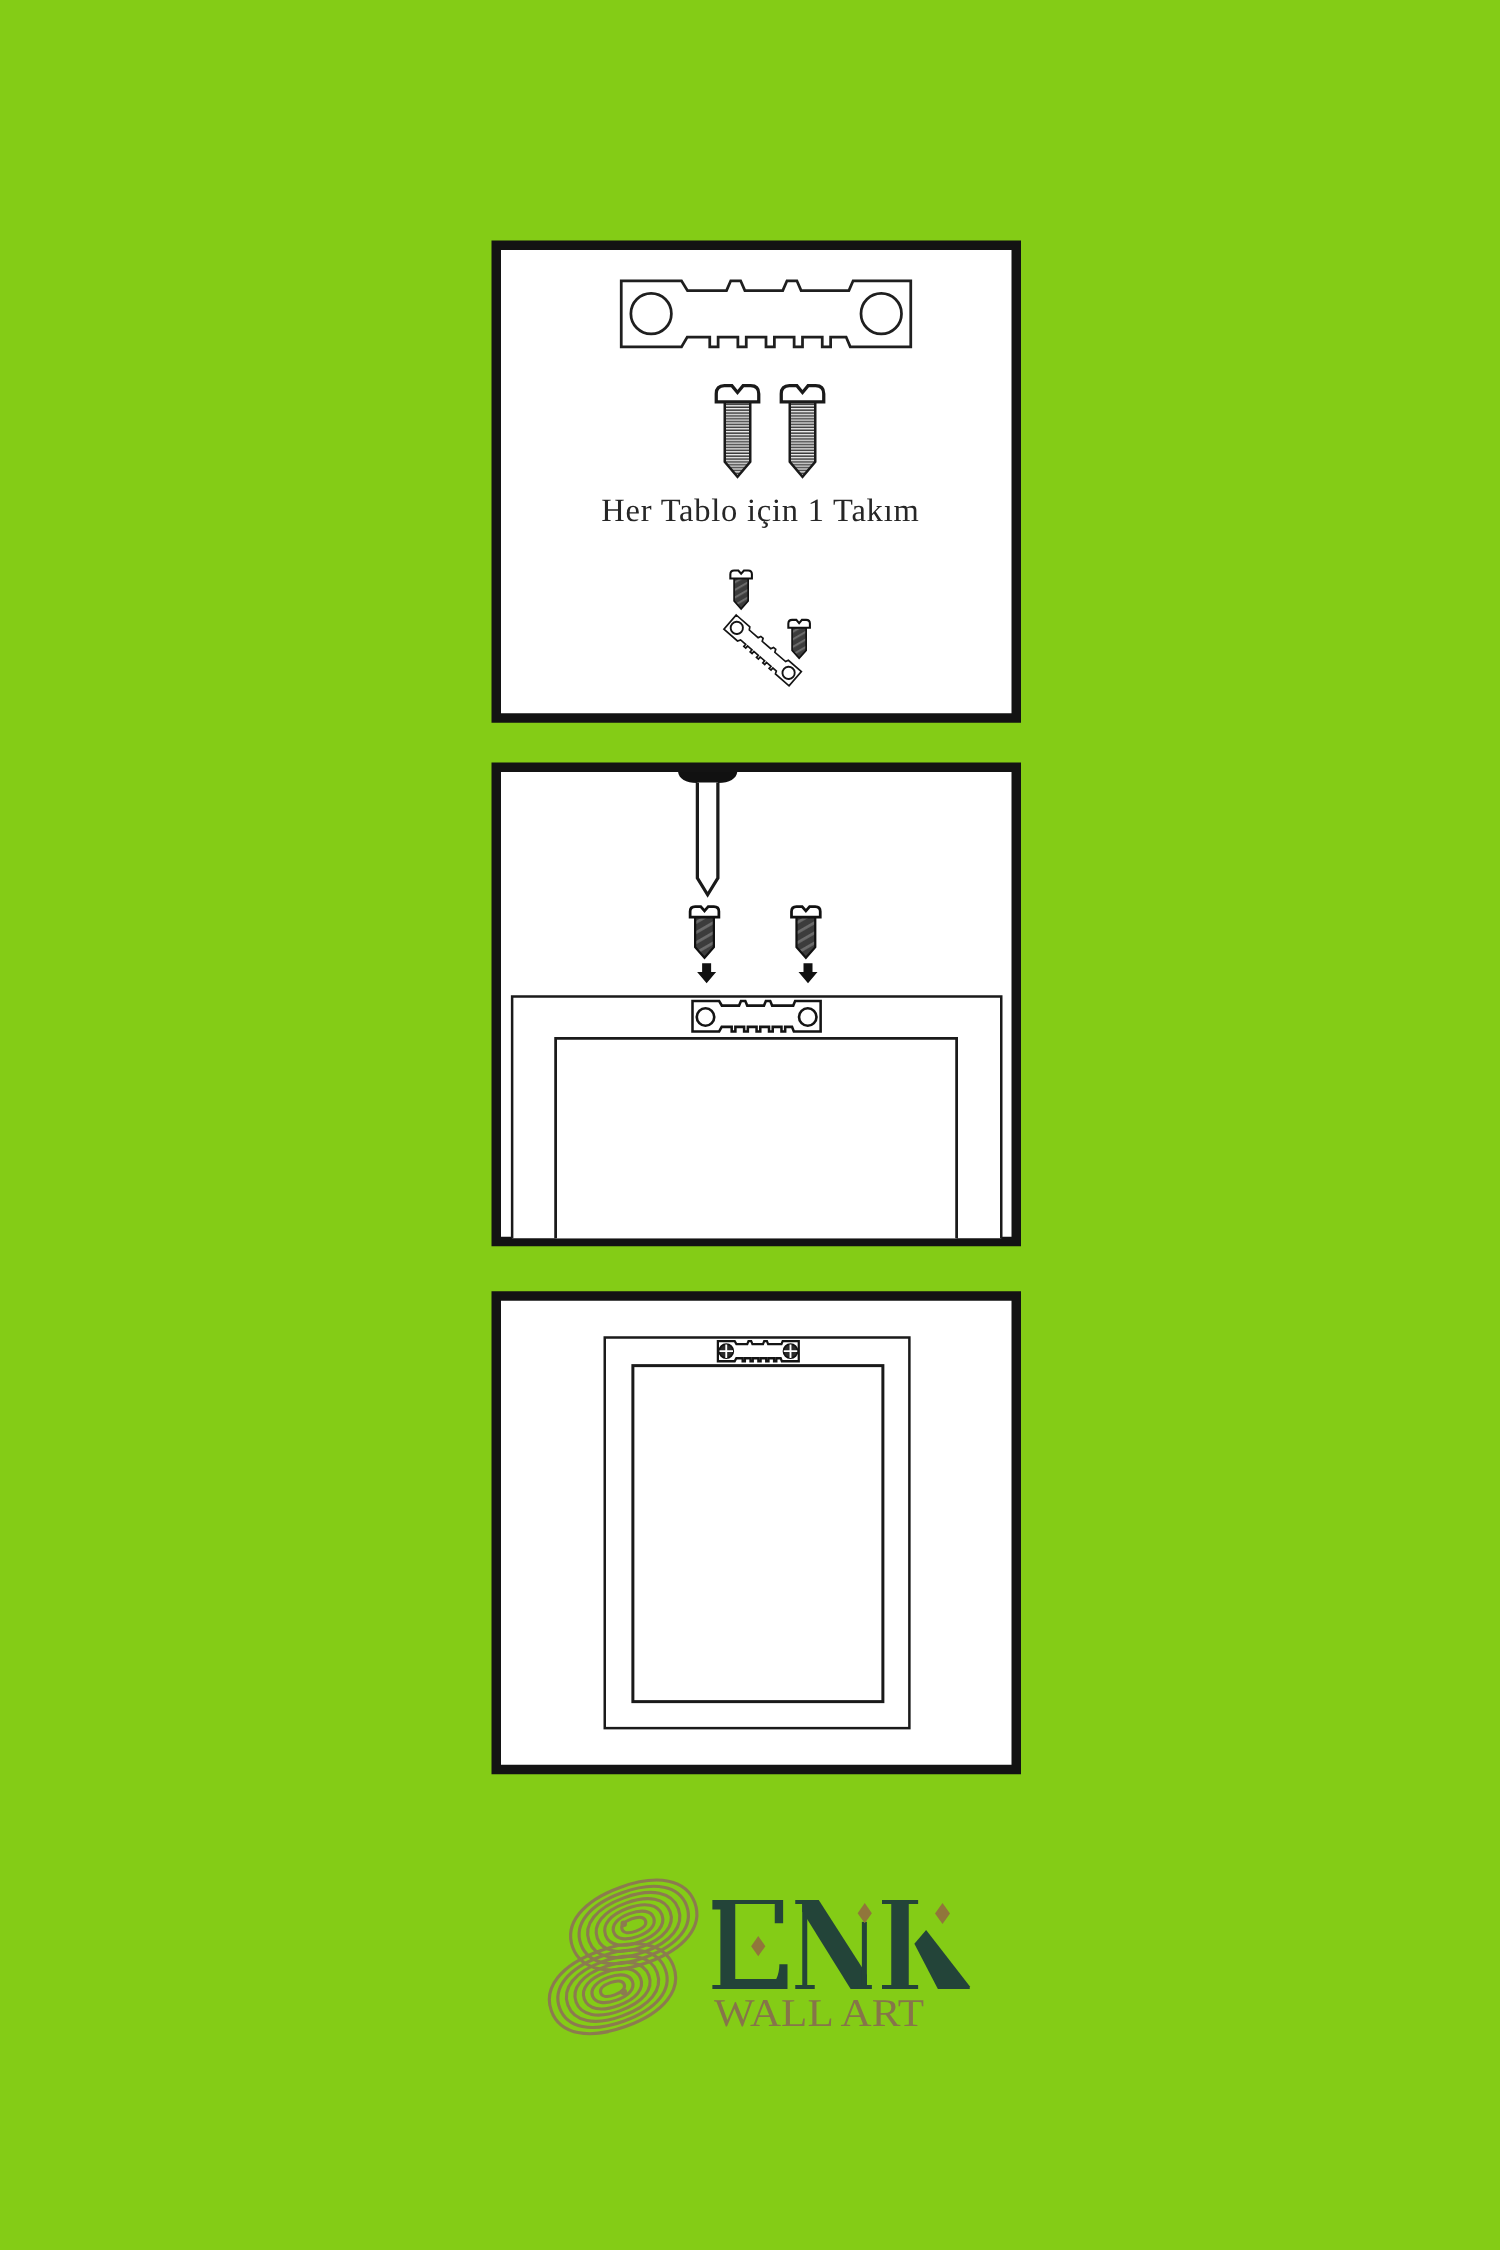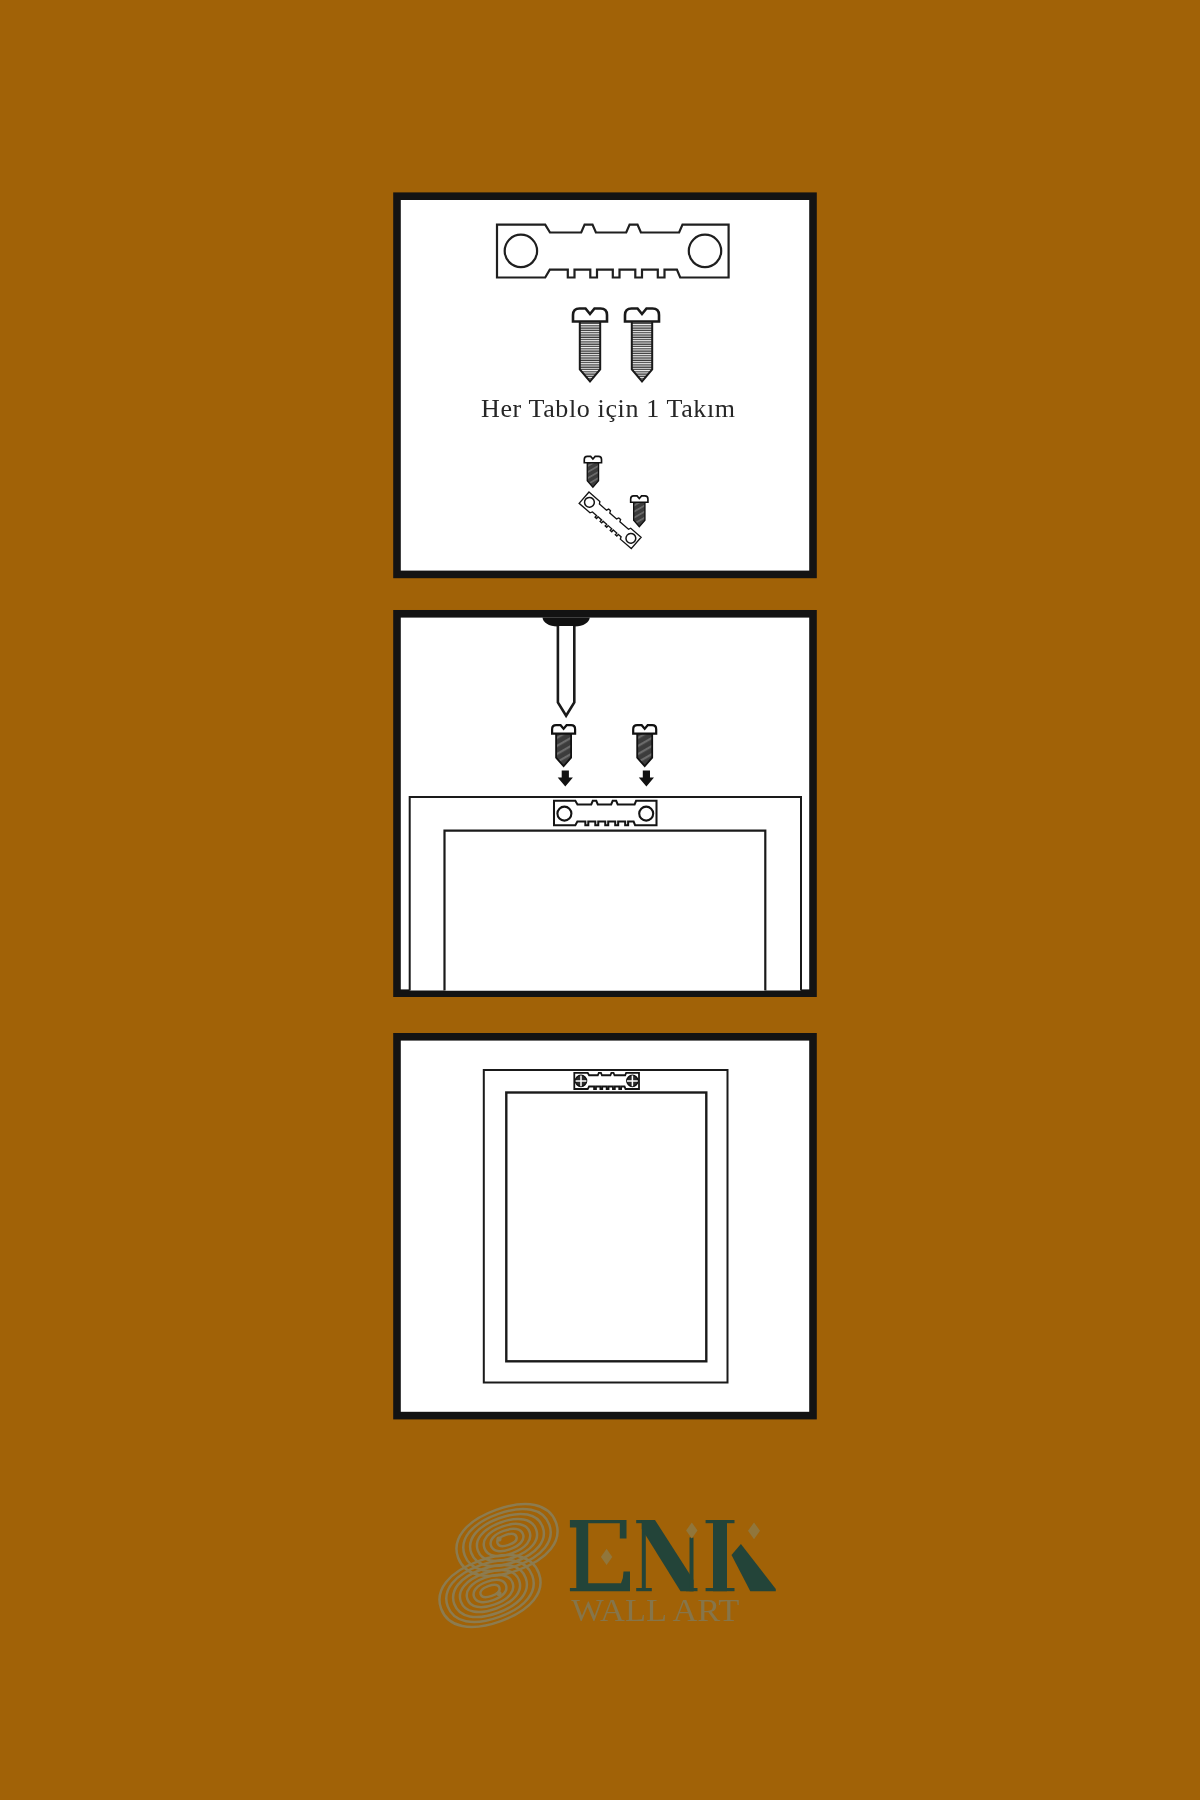--- a/index.html
+++ b/index.html
@@ -1,16 +1,16 @@
 <!DOCTYPE html>
 <html><head>
 <meta charset="utf-8">
 <style>
   html,body{margin:0;padding:0;background:#ffffff;}
-  #page{position:relative;width:1200px;height:1800px;background:#a16207;overflow:hidden;
+  #page{position:relative;width:1200px;height:1800px;background:#84cc16;overflow:hidden;
         font-family:"Liberation Serif", serif;}
 </style>
 </head>
 <body>
 <div id="page">
 <svg width="1200" height="1800" viewBox="0 0 1200 1800" xmlns="http://www.w3.org/2000/svg">
 <defs>
   <pattern id="thr" width="24" height="2.3" patternUnits="userSpaceOnUse">
     <rect width="24" height="2.3" fill="#ededed"></rect>
     <rect y="1.1" width="24" height="1.2" fill="#3a3a3a"></rect>

